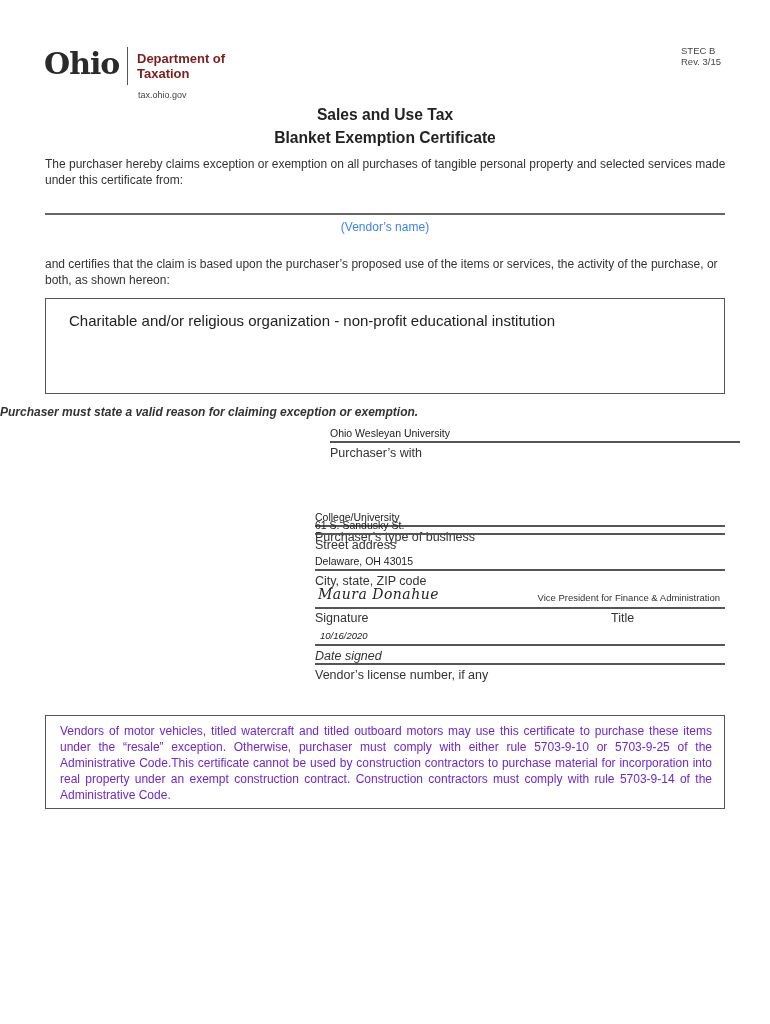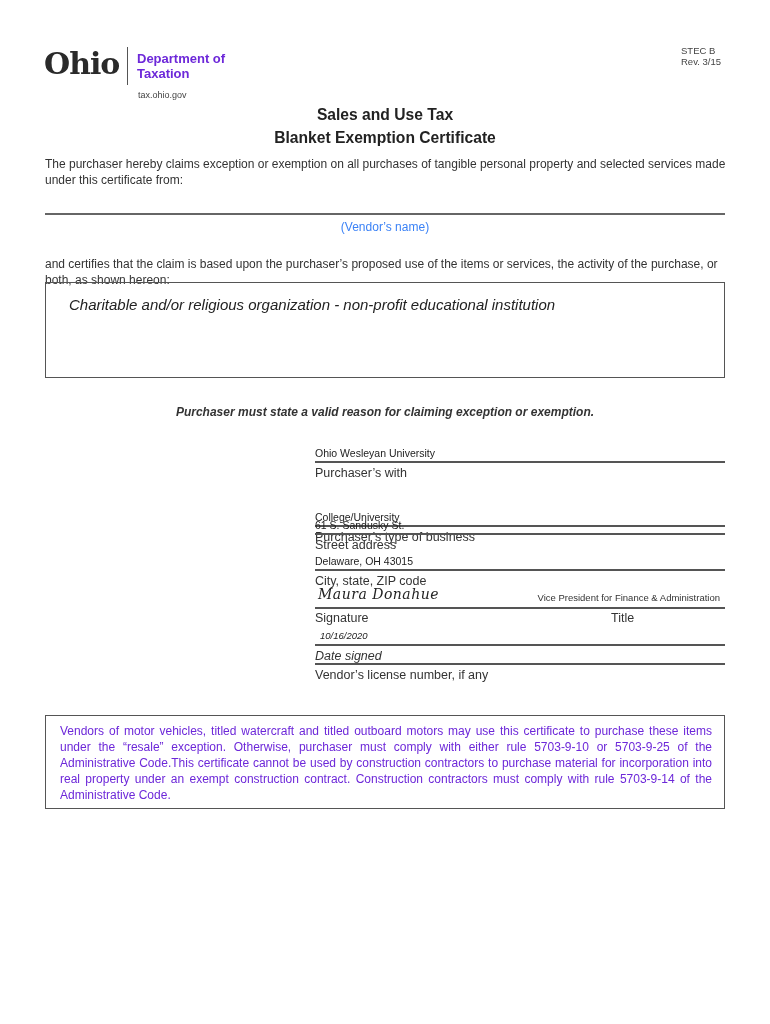--- a/index.html
+++ b/index.html
@@ -4,36 +4,36 @@
 <style>
   html, body { margin: 0; padding: 0; background: #ffffff; }
   body { width: 770px; height: 1024px; position: relative; overflow: hidden;
          font-family: "Liberation Sans", sans-serif; color: #222; }
   .abs { position: absolute; }
 
   
   .logo-ohio { left: 44px; top: 46px; font-family: "DejaVu Serif", serif; font-size: 30px;
                font-weight: bold; letter-spacing: -1px; color: #2a2a2a; line-height: 36px; }
   .logo-divider { left: 127px; top: 47px; width: 1px; height: 38px; background: #555; }
-  .logo-dept { left: 137px; top: 51px; font-size: 13px; font-weight: bold; line-height: 15px; color: #6d28d9; }
+  .logo-dept { left: 137px; top: 51px; font-size: 13px; font-weight: bold; line-height: 15px; color: #7f1d1d; }
   .logo-url { left: 138px; top: 90px; font-size: 9px; color: #444; }
   .form-id { left: 681px; top: 45px; font-size: 9.5px; line-height: 11px; color: #444; }
 
   .title { left: 0; width: 770px; text-align: center; font-weight: bold; font-size: 17px;
            line-height: 23px; color: #222; top: 103px; transform: scaleX(0.92); }
 
   .para { left: 45px; width: 682px; font-size: 12px; line-height: 16px; color: #333; }
 
   .vendor-line { left: 45px; top: 213px; width: 680px; height: 2px; background: #666; }
   .vendor-caption { left: 45px; width: 680px; top: 220px; text-align: center; font-size: 12px; color: #3b82f6; }
 
-  .reason-box { left: 45px; top: 282px; width: 678px; height: 94px; border: 1.5px solid #555; font-style: italic; }
+  .reason-box { left: 45px; top: 298px; width: 678px; height: 94px; border: 1.5px solid #555; }
   .reason-text { position: absolute; left: 23px; top: 13px; font-size: 15px; color: #222; }
 
-  .warning { left: 0; width: 770px; top: 405px; text-align: center; font-size: 12px;
+  .warning { left: 0; width: 770px; top: 405px; text-align: left; font-size: 12px;
              font-style: italic; font-weight: bold; color: #333; }
 
   
   .field { left: 315px; width: 410px; }
   .field-value { font-size: 10.5px; color: #222; height: 13px; line-height: 13px; }
   .field-rule { height: 2px; background: #555; margin-top: 1px; }
   .field-label { font-size: 12.5px; color: #333; line-height: 16px; margin-top: 2px; }
 
   .sig-row { position: relative; height: 17px; }
   .signature { position: absolute; left: 3px; top: -3px; font-family: "DejaVu Serif", serif;
@@ -74,21 +74,21 @@
 <div class="abs vendor-caption">(Vendor’s name)</div>
 
 <div class="abs para" style="top:256px;">and certifies that the claim is based upon the purchaser’s proposed use of the items or services, the activity of the purchase, or both, as shown hereon:</div>
 
 <div class="abs reason-box">
   <div class="reason-text">Charitable and/or religious organization - non-profit educational institution</div>
 </div>
 
 <div class="abs warning">Purchaser must state a valid reason for claiming exception or exemption.</div>
 
-<div class="abs field" style="top:447px;">
+<div class="abs field" style="top:427px;margin-left:15px;">
   <div class="field-value">Ohio Wesleyan University</div>
   <div class="field-rule"></div>
   <div class="field-label">Purchaser’s with</div>
 </div>
 
 <div class="abs field" style="top:511px;">
   <div class="field-value">College/University</div>
   <div class="field-rule"></div>
   <div class="field-label">Purchaser’s type of business</div>
 </div>

